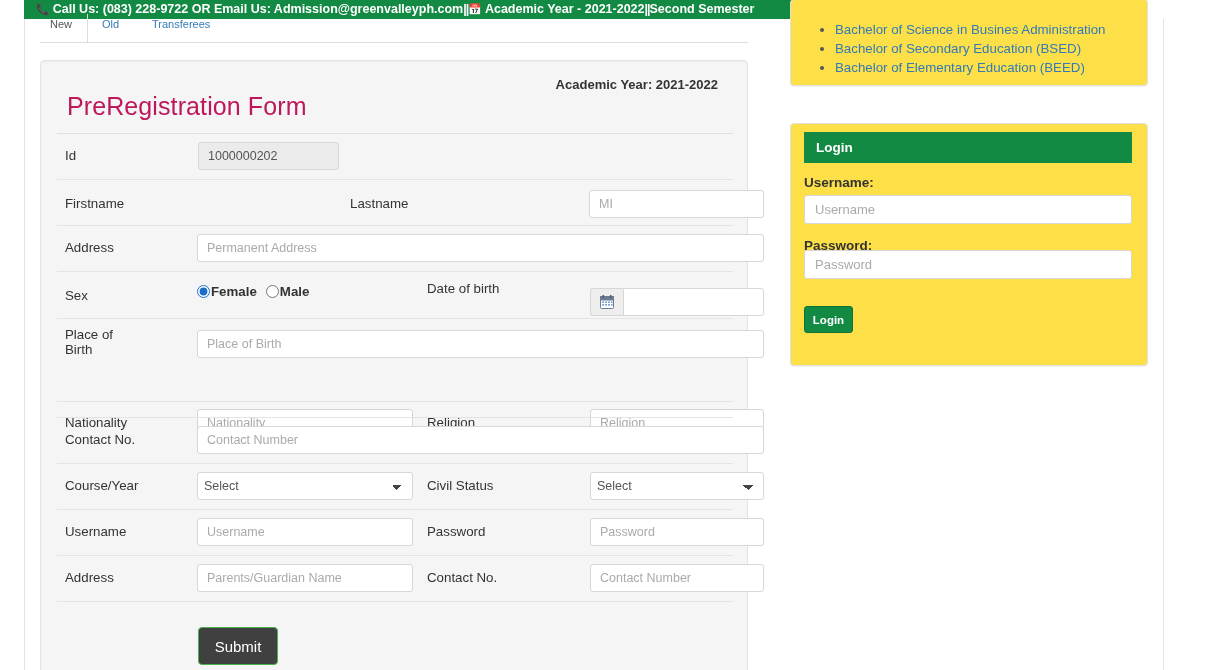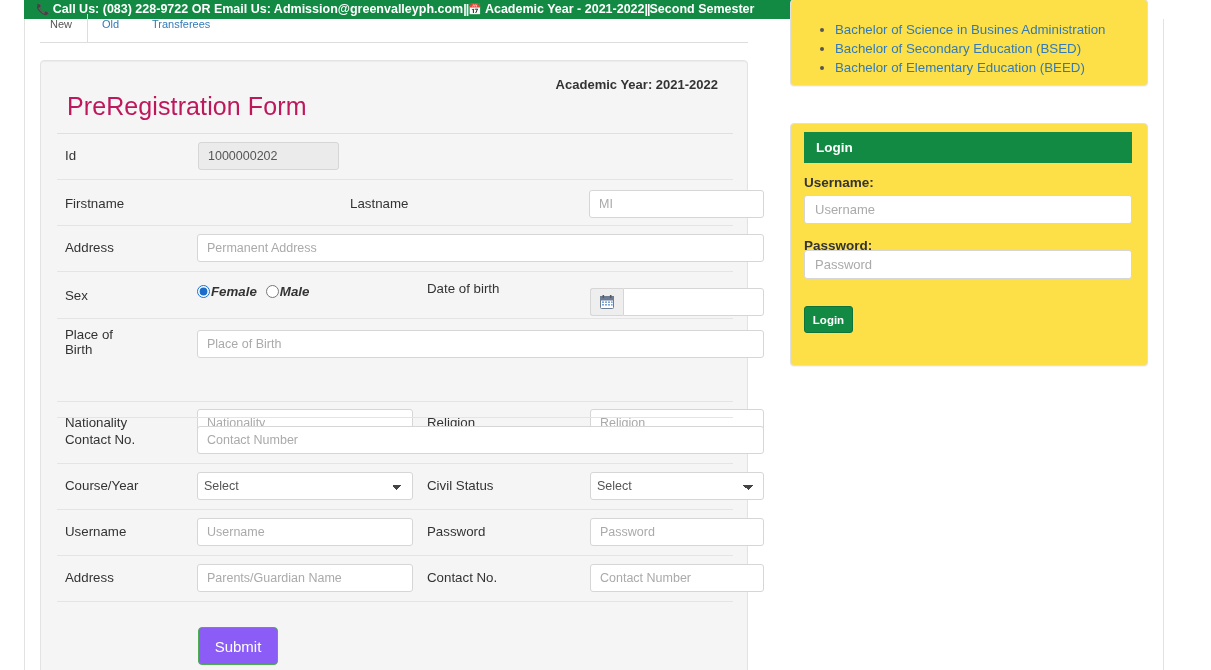--- a/index.html
+++ b/index.html
@@ -151,42 +151,42 @@
     background-repeat: no-repeat;
   }
 
   .radiowrap {
     position: absolute;
     font-size: 13.3px;
     color: #333333;
     white-space: nowrap;
   }
   .radiowrap input { vertical-align: -2px; margin: 0 1px 0 0; accent-color: #1a6ec9; }
-  .radiowrap label { font-weight: bold; margin-right: 9px; cursor: pointer; font-style: italic; }
+  .radiowrap label { font-weight: bold; margin-right: 9px; cursor: pointer; }
 
   
   .dob-btn {
     position: absolute;
     width: 33px; height: 28px;
     background: #eeeeee;
     border: 1px solid #d6d6d6;
     border-right: none;
     border-radius: 3px 0 0 3px;
     display: flex; align-items: center; justify-content: center;
     cursor: pointer;
   }
   .cal-ico { display:block; }
 
   .dob-input { border-radius: 0 3px 3px 0; }
 
   .btn-submit {
     position: absolute;
     left: 157px;
     width: 80px; height: 38px;
-    background: #8b5cf6;
+    background: #404040;
     border: 1px solid #4cae4c;
     border-radius: 4px;
     color: #ffffff;
     font-family: "Liberation Sans", sans-serif;
     font-size: 15px;
     cursor: pointer;
   }
 
   
   .right-col { position: absolute; top: 19px; left: 790px; width: 358px; }

